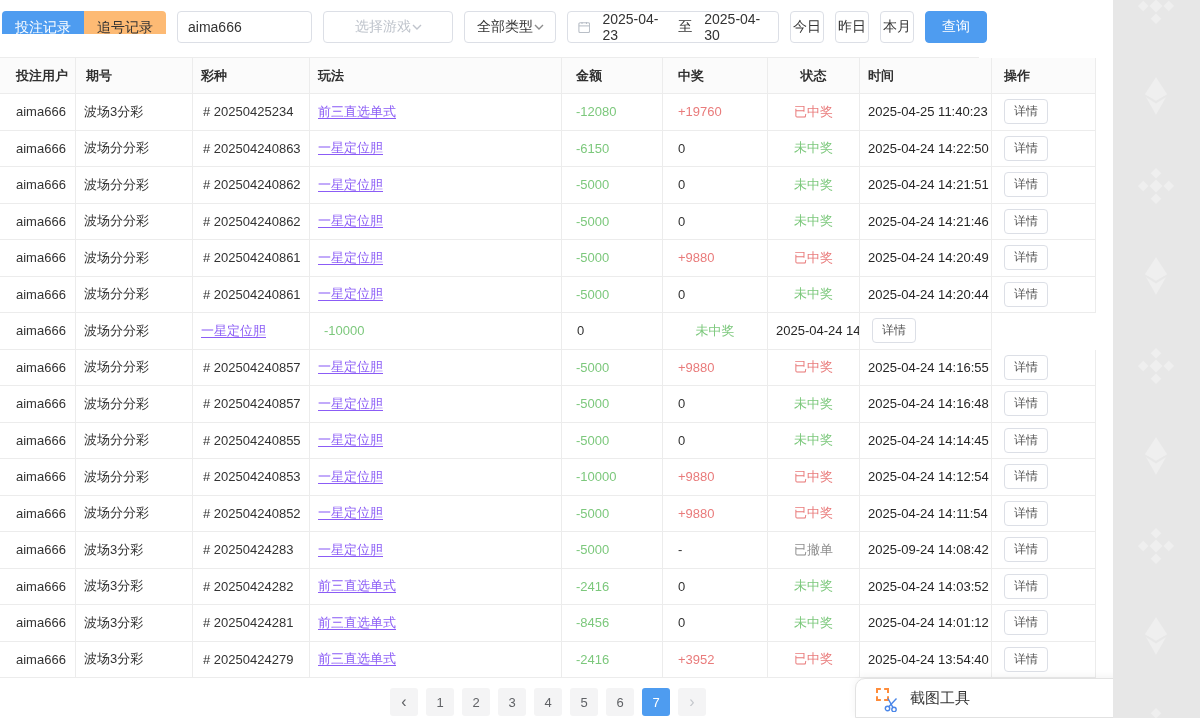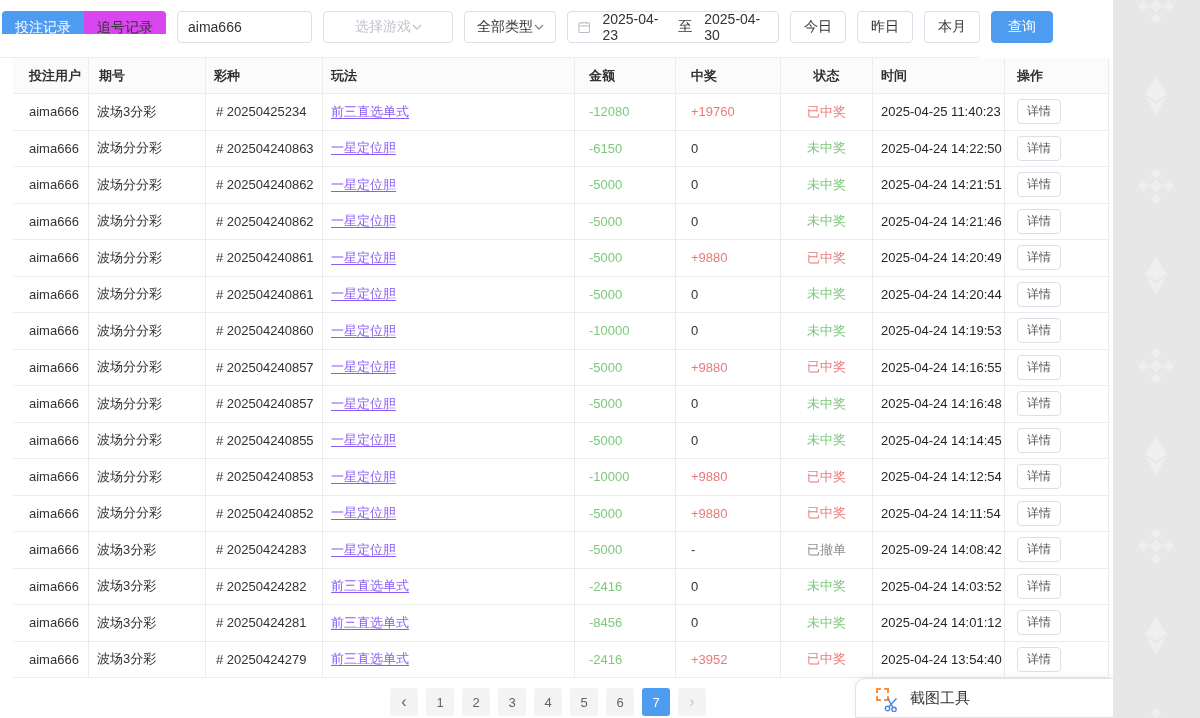--- a/index.html
+++ b/index.html
@@ -12,35 +12,35 @@
   *{box-sizing:border-box;margin:0;padding:0;}
   html,body{width:1200px;height:718px;}
   body{font-family:"Liberation Sans",sans-serif;background:#fff;overflow:hidden;}
   .screen{position:relative;width:1200px;height:718px;background:#fff;overflow:hidden;}
 
   
   .toolbar{position:absolute;left:2px;top:11px;display:flex;align-items:center;gap:11px;height:32px;}
   .tab-group{display:flex;height:32px;border-radius:4px;overflow:hidden;}
   .tab{height:23px;line-height:32px;padding:0 13px;font-size:14px;cursor:pointer;}
   .tab.active{background:var(--accent);color:#fff;}
-  .tab.inactive{background:#d946ef;color:#333;}
+  .tab.inactive{background:#fdba74;color:#333;}
   .ctl{height:32px;border:1px solid #dcdfe6;border-radius:4px;background:#fff;display:flex;align-items:center;font-size:14px;color:#333;}
   .input{width:135px;padding:0 10px;outline:none;}
   .select{justify-content:center;padding:0 9px 0 11px;}
   .select.s1{width:130px;color:#bfc4cc;}
   .select.s2{width:92px;color:#333;}
   .chev{width:12px;height:12px;display:inline-block;}
   .chev svg{display:block;}
   .date-box{width:212px;padding:0 10px;gap:12px;color:#333;}
   .cal{width:14px;height:14px;display:inline-block;}
-  .btn{height:32px;padding:0 13px;border:1px solid #dcdfe6;border-radius:4px;background:#fff;font-size:14px;color:#333;cursor:pointer;}
+  .btn{height:32px;padding:0 2px;border:1px solid #dcdfe6;border-radius:4px;background:#fff;font-size:14px;color:#333;cursor:pointer;}
   .btn.primary{background:var(--accent);border-color:var(--accent);color:#fff;padding:0 16px;}
 
   
-  .table{position:absolute;left:0;top:57px;width:979px;border-top:1px solid var(--border);padding-left:13px;}
+  .table{position:absolute;left:0;top:57px;width:979px;border-top:1px solid var(--border);}
   .trow{display:grid;grid-template-columns:76px 117px 117px 252px 101px 105px 92px 132px 104px;}
   .c{display:flex;align-items:center;height:36.5px;padding-left:8px;border-right:1px solid var(--border);border-bottom:1px solid var(--border);font-size:13px;color:#333;overflow:hidden;white-space:nowrap;}
   .thead .c{height:36px;font-weight:bold;color:#303030;background:#fbfbfb;font-size:13px;}
   .c.col0{padding-left:16px;}
   .c.col2{padding-left:10px;}
   .c.col4{padding-left:14px;}
   .c.col5{padding-left:15px;}
   .c.col6{justify-content:center;padding-left:0;}
   .c.col8{padding-left:12px;}
   .play-link{text-decoration:underline;text-underline-offset:2px;cursor:pointer;color:#8b5cf6;}
@@ -216,21 +216,20 @@
           <div class="c col5 t-dark">0</div>
           <div class="c col6 t-green">未中奖</div>
           <div class="c col7 time">2025-04-24 14:20:44</div>
           <div class="c col8">
             <button class="detail-btn">详情</button>
           </div>
         </div>
         <div class="trow">
           <div class="c col0">aima666</div>
           <div class="c col1">波场分分彩</div>
-          <div class="c col2"># 202504240860</div>
           <div class="c col3">
             <span class="play-link">一星定位胆</span>
           </div>
           <div class="c col4 t-green">-10000</div>
           <div class="c col5 t-dark">0</div>
           <div class="c col6 t-green">未中奖</div>
           <div class="c col7 time">2025-04-24 14:19:53</div>
           <div class="c col8">
             <button class="detail-btn">详情</button>
           </div>

